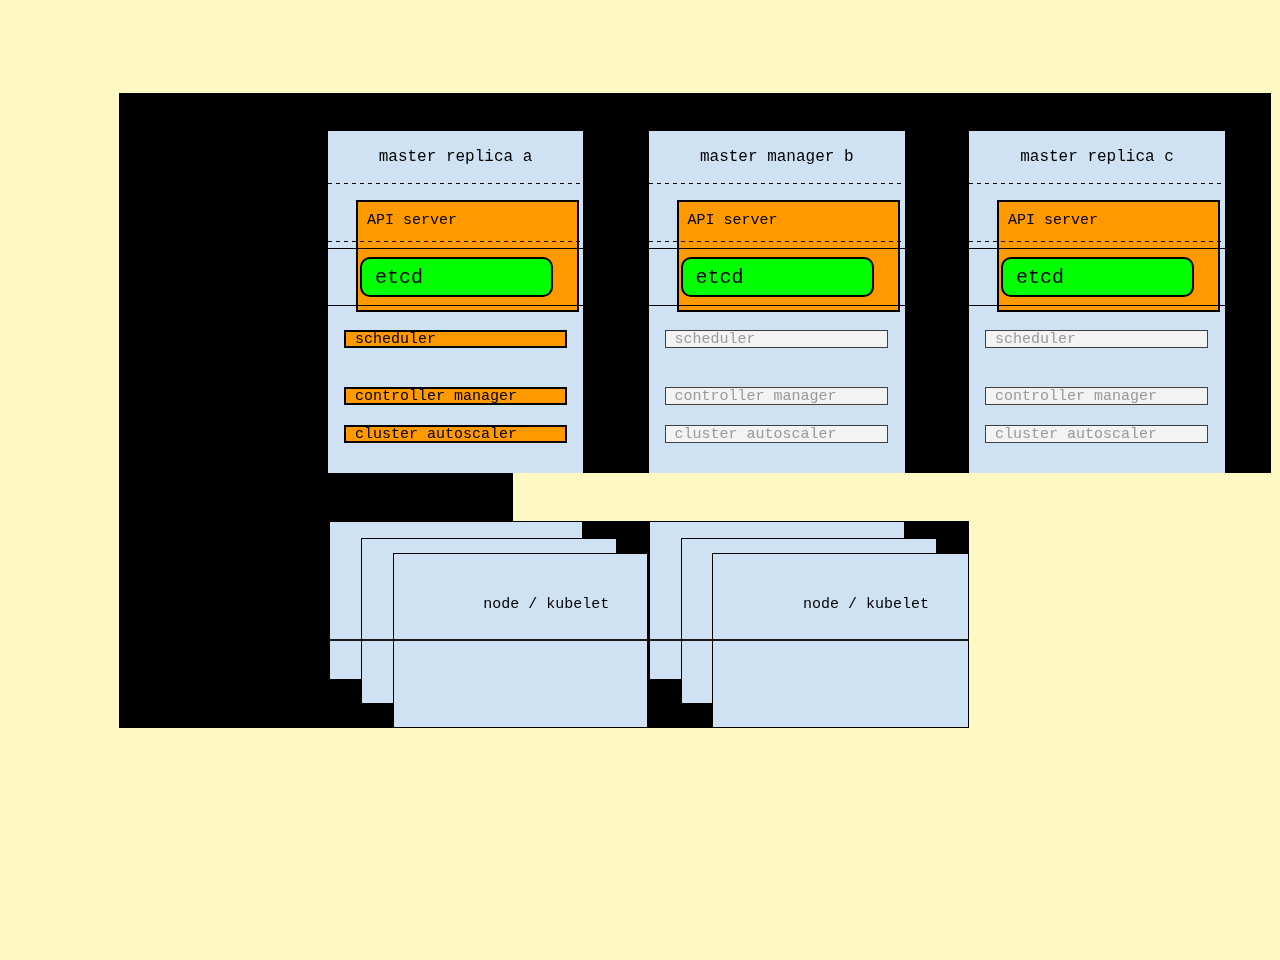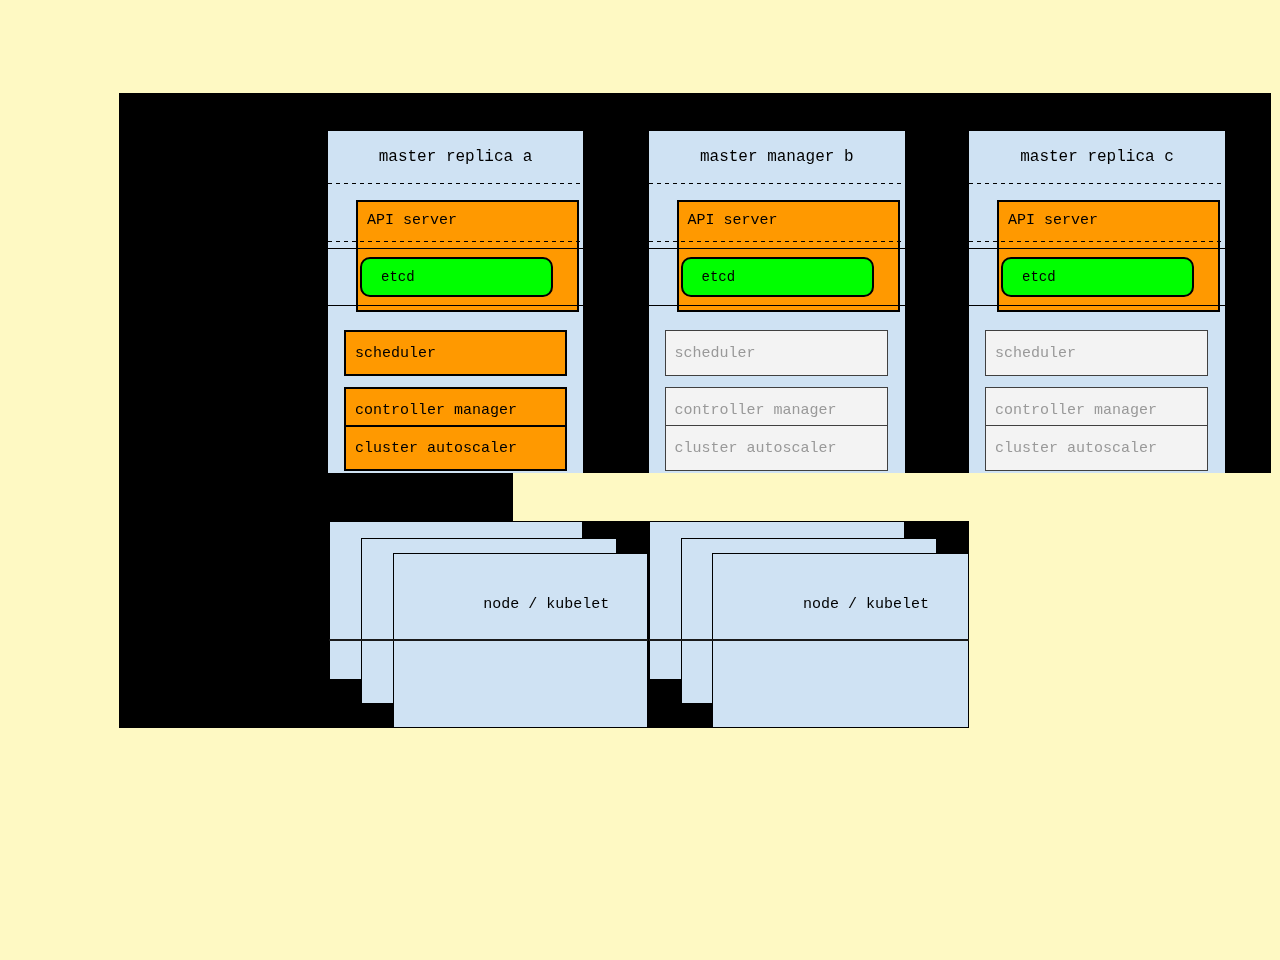--- a/index.html
+++ b/index.html
@@ -36,23 +36,23 @@
   }
   .api-label {
     position:absolute; left:9px; top:10px; font-size:15px; color:#000;
   }
   .etcd-box {
     position:absolute; left:32px; top:126px; width:193px; height:40px;
     background:#00ff00; border:2px solid #000; border-radius:10px;
     box-sizing:border-box; display:flex; align-items:center;
     z-index:3;
   }
-  .etcd-label { padding-left:19px; font-size:14px; color:#000; }
+  .etcd-label { padding-left:13px; font-size:20px; color:#000; }
   .comp {
-    position:absolute; left:16px; width:223px; height:46px;
+    position:absolute; left:16px; width:223px; height:18px;
     box-sizing:border-box; display:flex; align-items:center;
     padding-left:9px; font-size:15px; z-index:2;
   }
   .comp[data-state="active"]   { background:#ff9900; border:2px solid #000; color:#000; }
   .comp[data-state="inactive"] { background:#f3f3f3; border:1.5px solid #404040; color:#999999; }
   .comp-1 { top:199px; }
   .comp-2 { top:256px; }
   .comp-3 { top:294px; }
 
   

